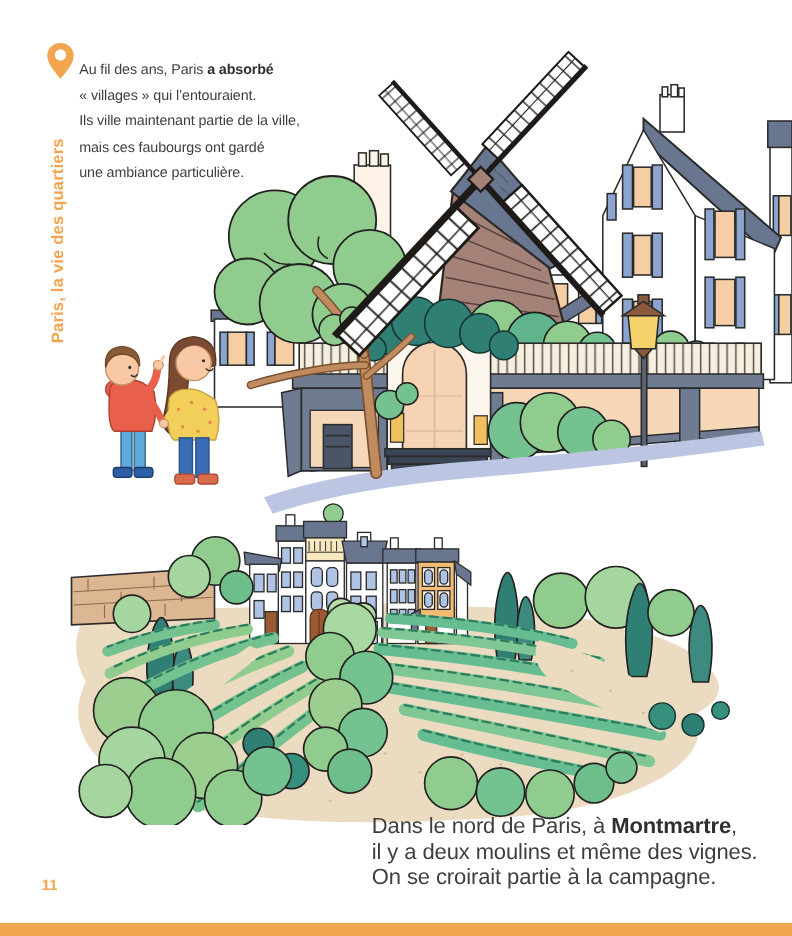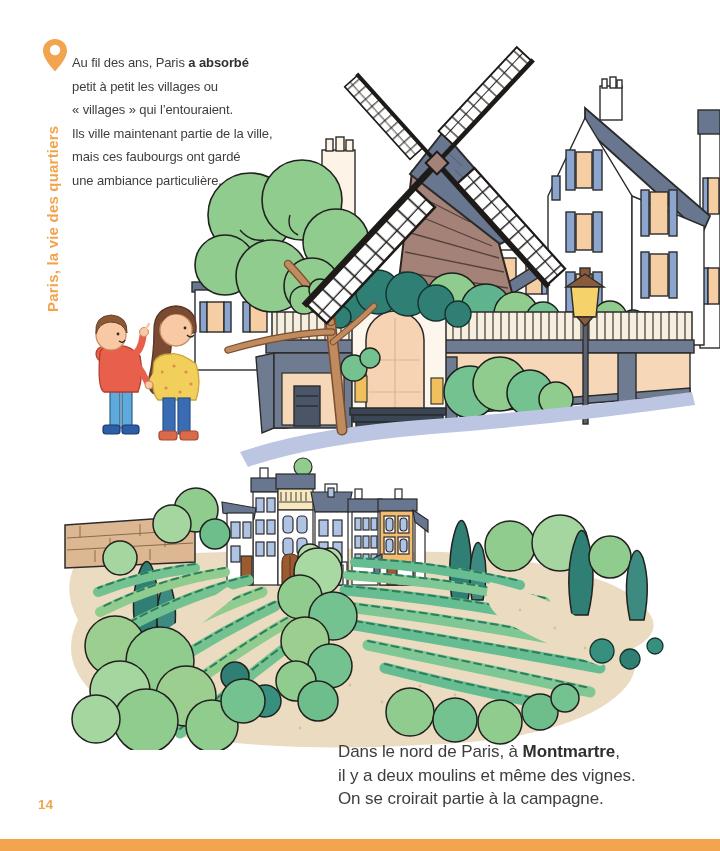--- a/index.html
+++ b/index.html
@@ -1,20 +1,20 @@
 <!DOCTYPE html>
 <html><head>
 <meta charset="utf-8">
 <style>
   html,body{margin:0;padding:0;background:#fff;}
   .page{position:relative;width:720px;height:851px;background:#ffffff;overflow:hidden;
         font-family:"Liberation Sans",sans-serif;color:#3e3e3d;}
   .intro{position:absolute;left:72px;top:51px;font-size:13px;line-height:23.5px;
          letter-spacing:-0.1px;color:#3e3e3d;}
-  .caption{position:absolute;left:338px;top:740px;font-size:17px;line-height:23.5px;
+  .caption{position:absolute;left:338px;top:740px;font-size:20px;line-height:23.5px;
          letter-spacing:-0.1px;color:#3e3e3d;}
   .b{font-weight:bold;color:#2f2f2e;}
   .vtitle{position:absolute;left:44px;top:312px;transform:rotate(-90deg);
           transform-origin:left top;white-space:nowrap;font-size:15px;font-weight:bold;
           color:#f2a44e;letter-spacing:0.2px;}
   .pin{position:absolute;left:42px;top:37px;}
   .pagenum{position:absolute;left:38px;top:797px;font-size:13.5px;font-weight:bold;color:#f2a44e;}
   .bottombar{position:absolute;left:0;top:839px;width:720px;height:12px;background:#f2a44e;}
   svg{position:absolute;display:block;}
   #illu1{left:0;top:0;}
@@ -26,21 +26,20 @@
 <div class="page">
 
   <svg class="pin" width="26" height="37" viewBox="0 0 26 37">
     <path d="M13 2 C6 2 1 7.3 1 13.4 C1 20.5 7.5 28 13 34.5 C18.5 28 25 20.5 25 13.4 C25 7.3 20 2 13 2 Z" fill="#f2a44e"></path>
     <circle cx="13" cy="13" r="5.2" fill="#ffffff"></circle>
   </svg>
   <div class="vtitle">Paris, la vie des quartiers</div>
 
   <div class="intro">
     <div><span>Au fil des ans, Paris </span><span class="b">a absorbé</span></div>
-    <div>petit à petit les villages ou</div>
     <div>« villages » qui l’entouraient.</div>
     <div>Ils ville maintenant partie de la ville,</div>
     <div>mais ces faubourgs ont gardé</div>
     <div>une ambiance particulière.</div>
   </div>
 
   <svg id="illu1" width="720" height="470" viewBox="0 0 720 470">
     <defs>
       <pattern id="slats" width="8" height="40" patternUnits="userSpaceOnUse">
         <rect width="8" height="40" fill="#f6efe0"></rect>
@@ -524,15 +523,15 @@
       <circle cx="655" cy="196" r="8" fill="#37907e"></circle>
     </g>
   </svg>
 
   <div class="caption">
     <div><span>Dans le nord de Paris, à </span><span class="b">Montmartre</span><span>,</span></div>
     <div>il y a deux moulins et même des vignes.</div>
     <div>On se croirait partie à la campagne.</div>
   </div>
 
-  <div class="pagenum">14</div>
+  <div class="pagenum">11</div>
   <div class="bottombar"></div>
 </div>
 
 </body></html>

